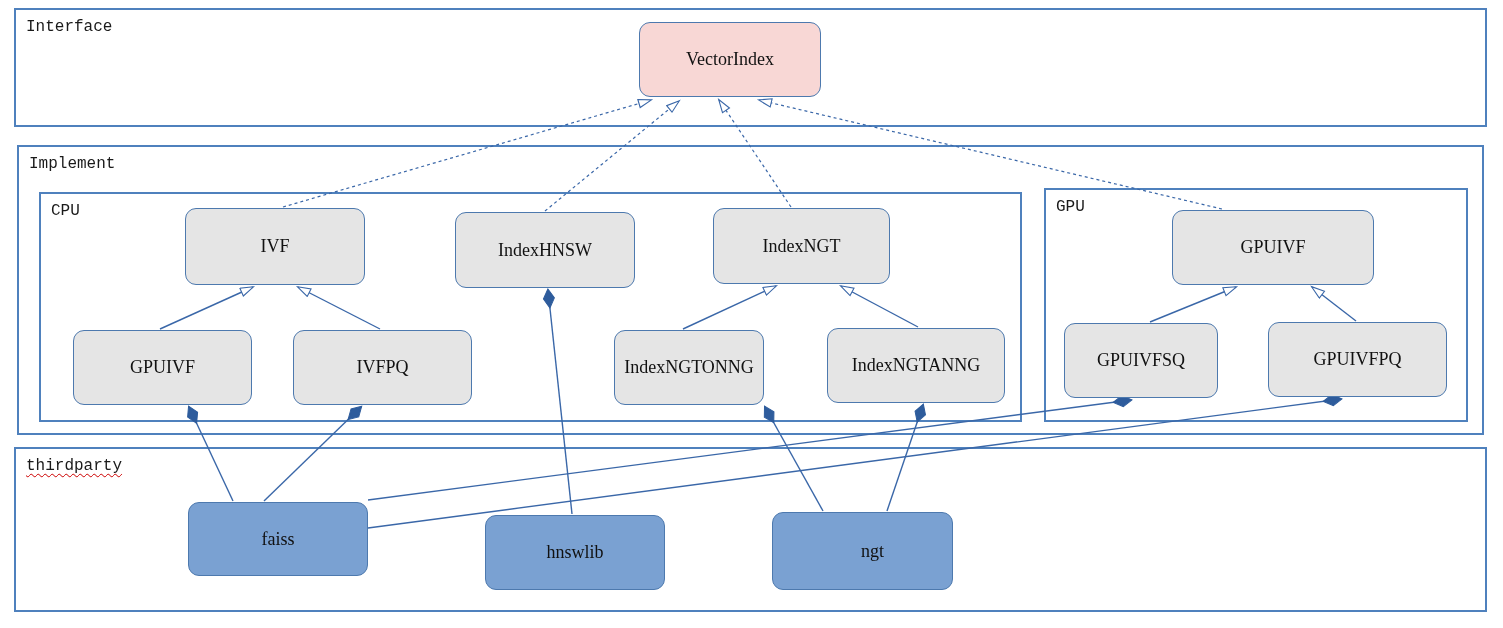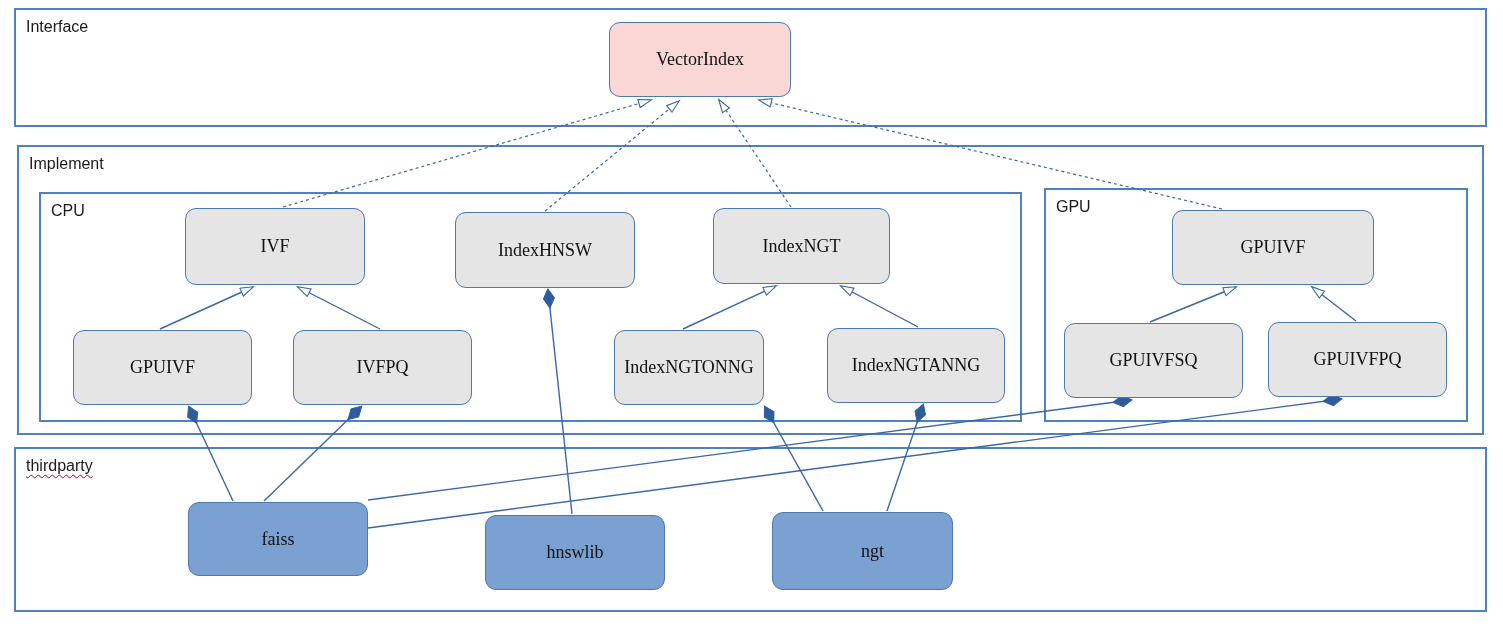--- a/index.html
+++ b/index.html
@@ -5,21 +5,21 @@
   html,body{margin:0;padding:0;background:#fff;}
   #canvas{
     position:relative;width:1503px;height:628px;background:#fff;overflow:hidden;
     font-family:"Liberation Sans", sans-serif;
   }
   .container{
     position:absolute;border:2px solid #4f81bd;background:transparent;box-sizing:border-box;
   }
   .container-label{
     position:absolute;top:8px;left:10px;font-size:16px;color:#1a1a1a;
-    font-family:Liberation Sans, sans-serif;
+    font-family:Liberation Mono, monospace;
   }
   .squiggle{
     text-decoration-line:underline;
     text-decoration-style:wavy;
     text-decoration-color:#cc0000;
     text-decoration-thickness:1px;
     text-underline-offset:3px;
   }
   #edges{position:absolute;left:0;top:0;z-index:2;}
   .edge{stroke:#3a67a8;stroke-width:1.4;fill:none;}
@@ -76,21 +76,21 @@
       <line x1="1356" y1="321" x2="1312" y2="287" class="edge inherit" marker-end="url(#tri)"></line>
       <line x1="233" y1="501" x2="189" y2="407" class="edge compose" marker-end="url(#dia)"></line>
       <line x1="264" y1="501" x2="361" y2="407" class="edge compose" marker-end="url(#dia)"></line>
       <line x1="572" y1="514" x2="548" y2="290" class="edge compose" marker-end="url(#dia)"></line>
       <line x1="823" y1="511" x2="765" y2="407" class="edge compose" marker-end="url(#dia)"></line>
       <line x1="887" y1="511" x2="923" y2="405" class="edge compose" marker-end="url(#dia)"></line>
       <line x1="368" y1="500" x2="1131" y2="400" class="edge compose" marker-end="url(#dia)"></line>
       <line x1="368" y1="528" x2="1341" y2="399" class="edge compose" marker-end="url(#dia)"></line>
     </svg>
   <div id="nodes">
-      <div class="node pink" style="left: 609px; top: 22px; width: 182px; height: 75px;">
+      <div class="node pink" style="left: 639px; top: 22px; width: 182px; height: 75px;">
         <span>VectorIndex</span>
       </div>
       <div class="node green" style="left: 185px; top: 208px; width: 180px; height: 77px;">
         <span>IVF</span>
       </div>
       <div class="node green" style="left: 455px; top: 212px; width: 180px; height: 76px;">
         <span>IndexHNSW</span>
       </div>
       <div class="node green" style="left: 705px; top: 208px; width: 177px; height: 76px; margin-left: 8px;">
         <span>IndexNGT</span>
@@ -103,21 +103,21 @@
       </div>
       <div class="node green" style="left: 293px; top: 330px; width: 179px; height: 75px;">
         <span>IVFPQ</span>
       </div>
       <div class="node green" style="left: 614px; top: 330px; width: 150px; height: 75px;">
         <span>IndexNGTONNG</span>
       </div>
       <div class="node green" style="left: 827px; top: 328px; width: 178px; height: 75px;">
         <span>IndexNGTANNG</span>
       </div>
-      <div class="node green" style="left: 1064px; top: 323px; width: 179px; height: 75px;">
+      <div class="node green" style="left: 1064px; top: 323px; width: 154px; height: 75px;">
         <span>GPUIVFSQ</span>
       </div>
       <div class="node green" style="left: 1268px; top: 322px; width: 179px; height: 75px;">
         <span>GPUIVFPQ</span>
       </div>
       <div class="node blue" style="left: 188px; top: 502px; width: 180px; height: 74px;">
         <span>faiss</span>
       </div>
       <div class="node blue" style="left: 485px; top: 515px; width: 180px; height: 75px;">
         <span>hnswlib</span>

